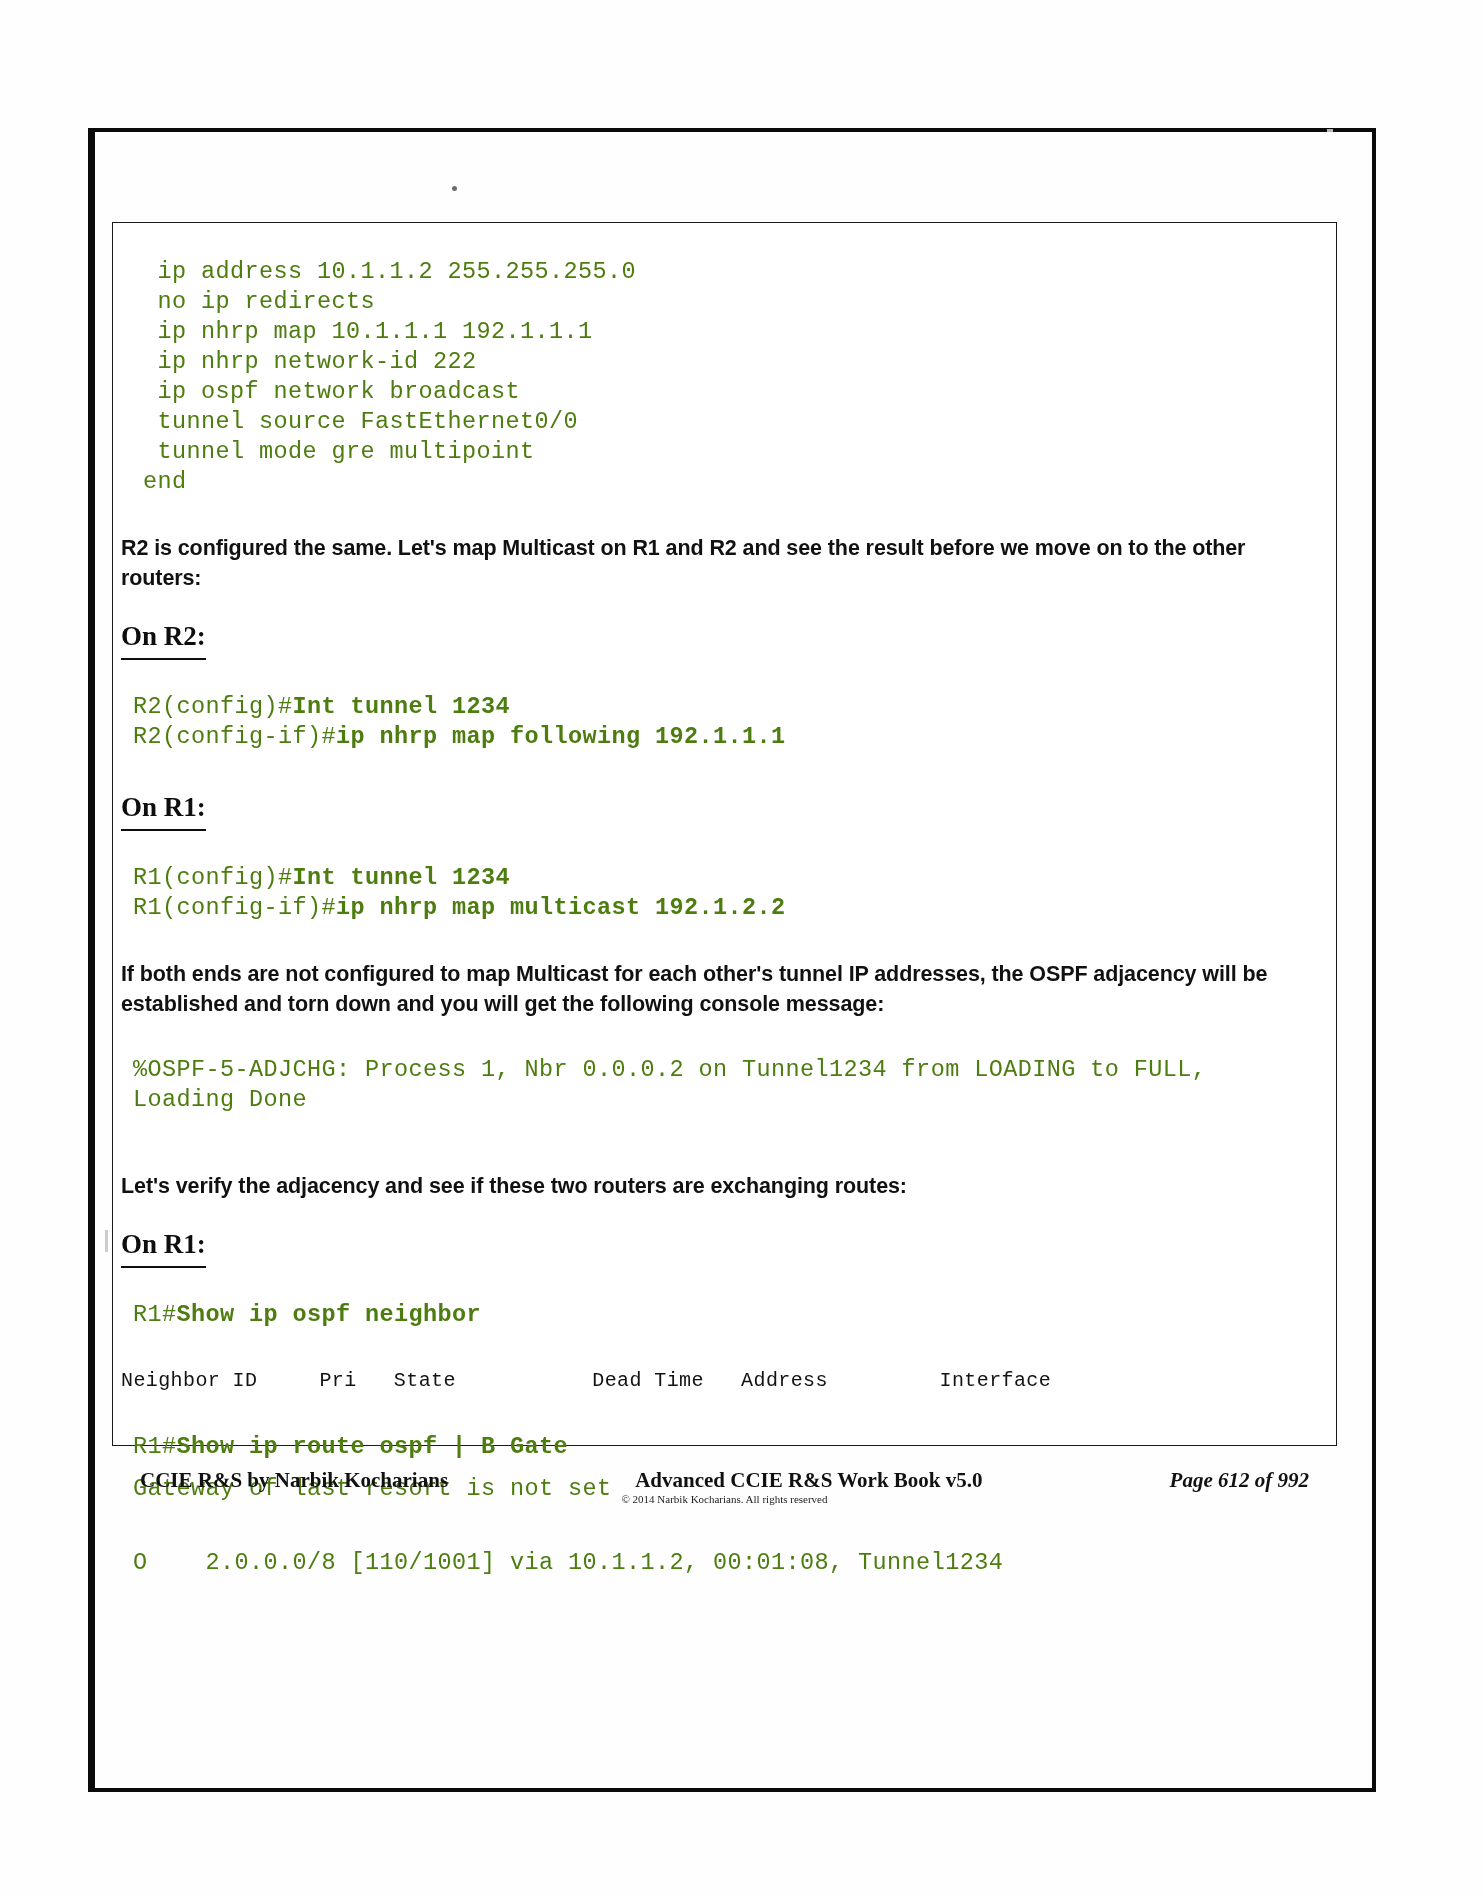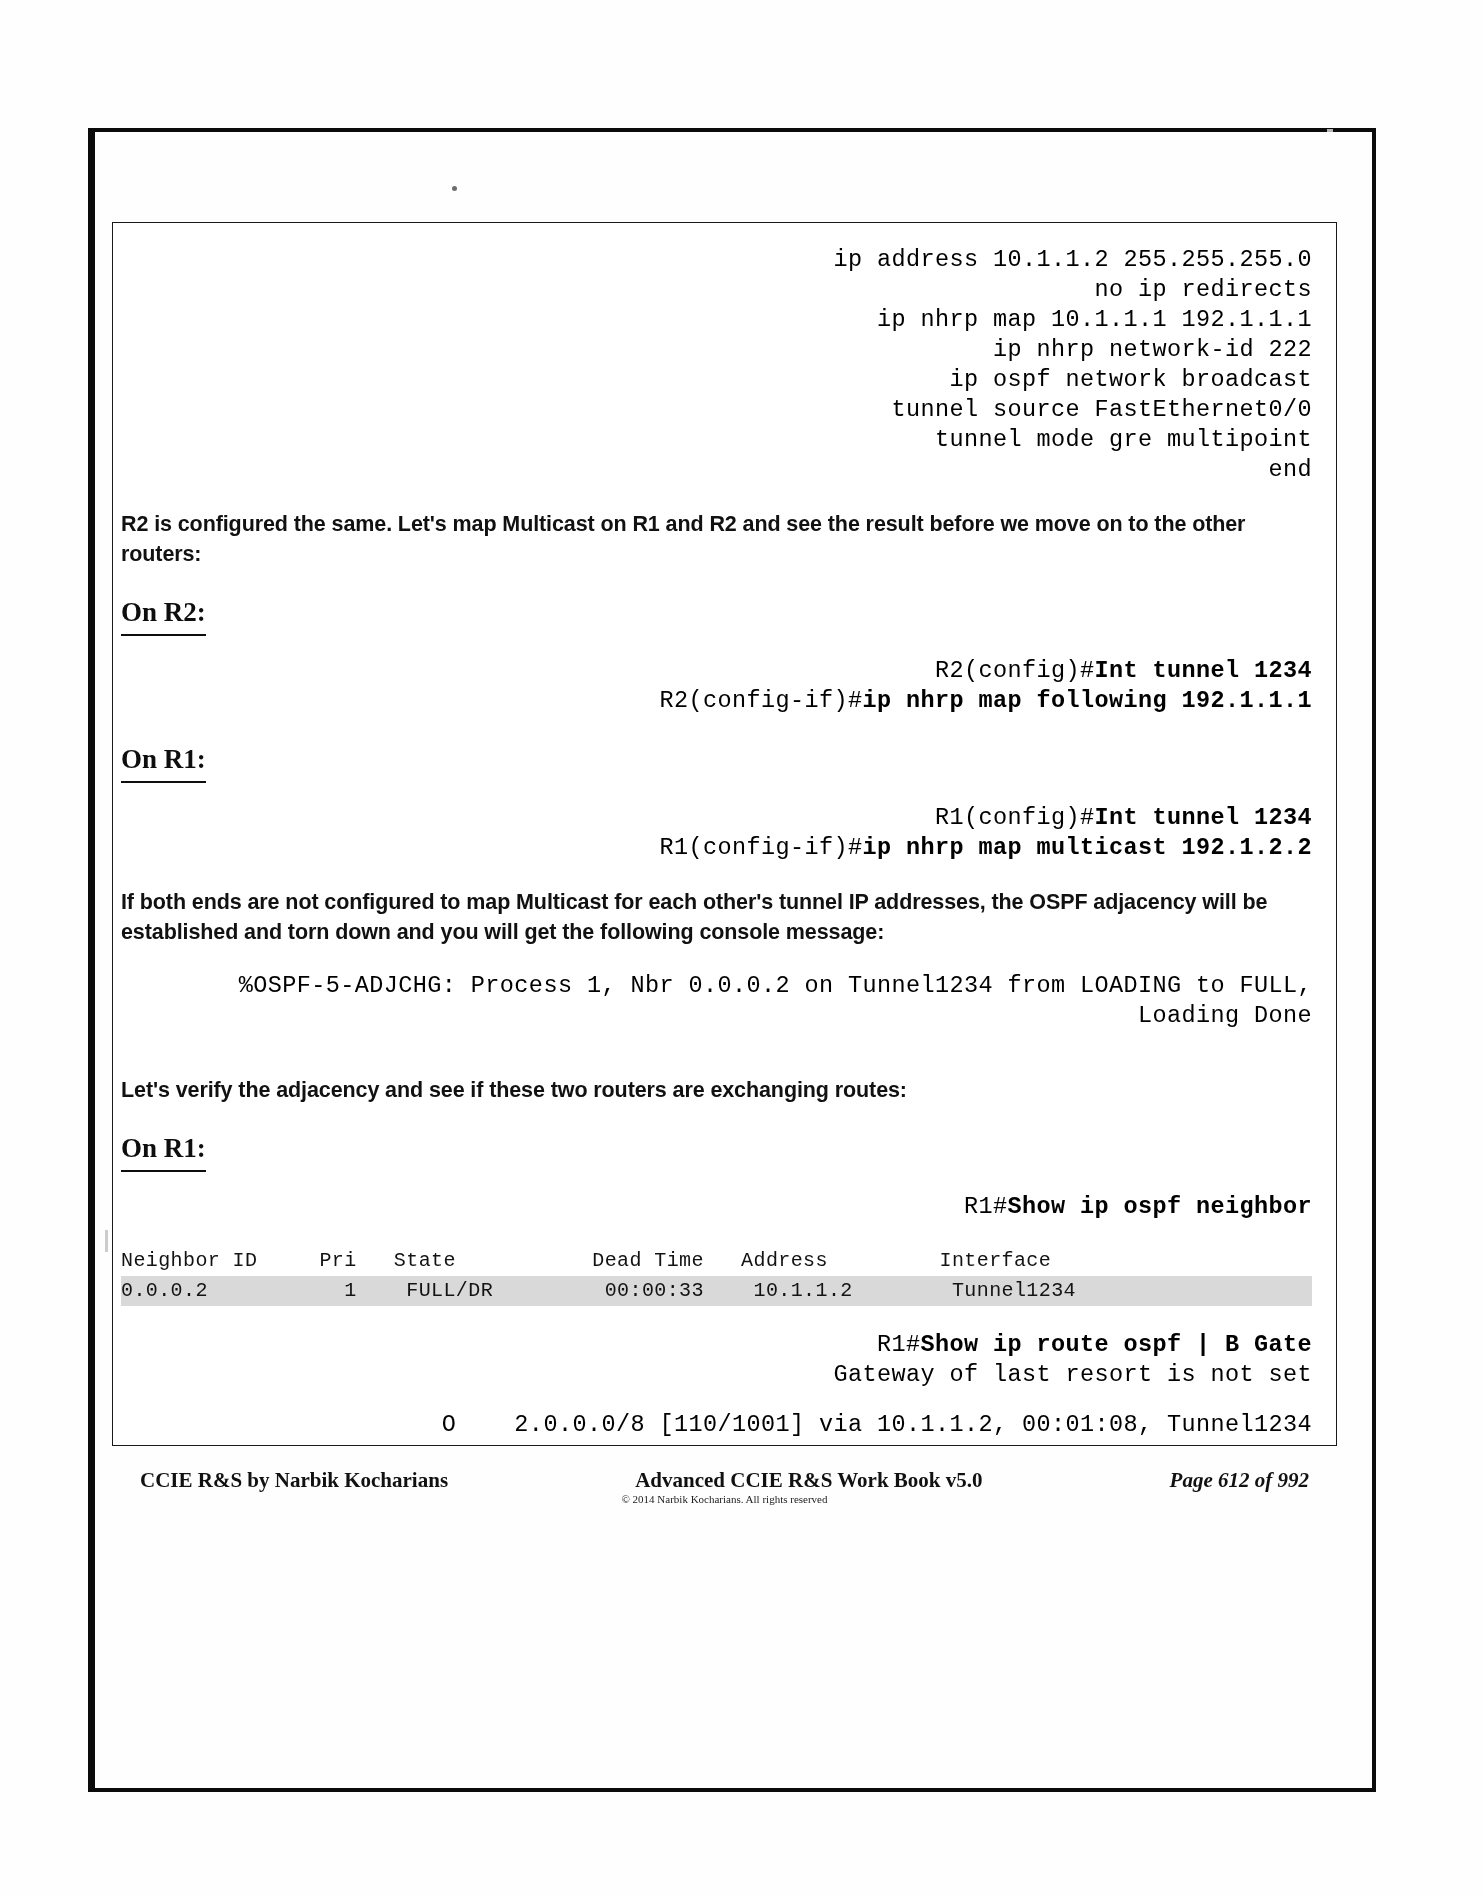--- a/index.html
+++ b/index.html
@@ -58,25 +58,24 @@
     left: 0; top: 0;
     width: 100%;
     height: 100%;
     padding: 22px 24px 0 8px;
     box-sizing: border-box;
   }
   pre.mono {
     font-family: "Liberation Mono", monospace;
     font-size: 23.5px;
     line-height: 30px;
-    margin: 0;
-    color: #000000;
+    margin: 12px;
+    color: #4d7c0f;
     letter-spacing: 0.4px;
     white-space: pre-wrap;
-    text-align: right;
   }
   .codeblock {
     margin: 0 0 0 0;
     padding-left: 10px;
   }
   p.narr {
     font-family: "Liberation Sans", sans-serif;
     font-weight: bold;
     font-size: 21.5px;
     line-height: 30px;
@@ -224,21 +223,21 @@
       <p class="narr">Let's verify the adjacency and see if these two routers are exchanging routes:</p>
 
       <div class="gap-28"></div>
       <h3 class="section">On R1:</h3>
 
       <div class="gap-20"></div>
       <pre class="mono"><span class="cmd-prompt">R1#</span><span class="bold-mono">Show ip ospf neighbor</span></pre>
 
       <div class="gap-24"></div>
       <div class="table-mono"><span>Neighbor ID     Pri   State           Dead Time   Address         Interface</span>
-<span class="hl-row">0.0.0.2           1    FULL/DR         00:00:33    10.1.1.2        Tunnel1234</span></div>
+</div>
 
       <div class="gap-24"></div>
       <pre class="mono"><span class="cmd-prompt">R1#</span><span class="bold-mono">Show ip route ospf | B Gate</span></pre>
       <pre class="mono">Gateway of last resort is not set</pre>
 
       <div class="gap-20"></div>
       <pre class="mono">O    2.0.0.0/8 [110/1001] via 10.1.1.2, 00:01:08, Tunnel1234</pre>
 
     </div>
   </div>

